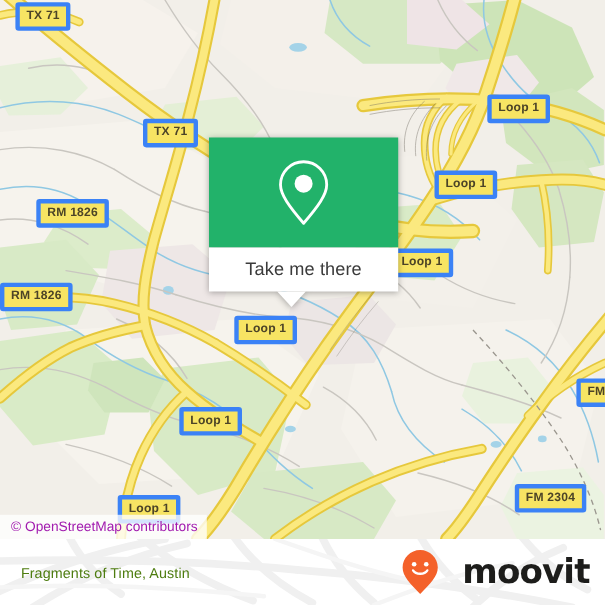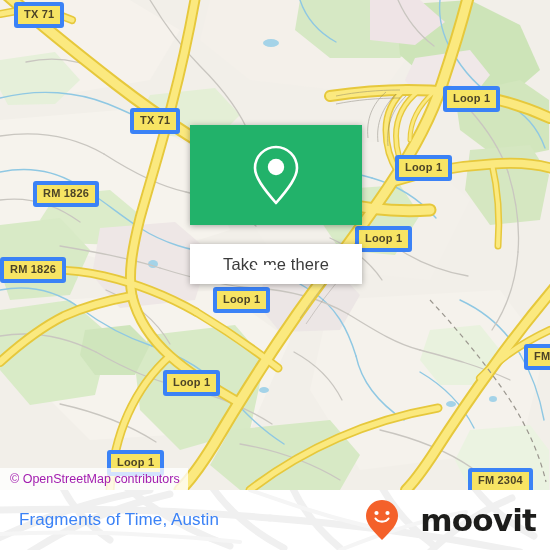--- a/index.html
+++ b/index.html
@@ -88,21 +88,20 @@
     align-items: center;
     justify-content: center;
   }
   #callout-white {
     width: 172px;
     height: 40px;
     background: #ffffff;
     display: flex;
     align-items: center;
     justify-content: center;
-    margin-top: 19px;
   }
   #callout-label {
     color: #3b3b3b;
     font-size: 16.5px;
     font-family: "Liberation Sans", sans-serif;
     letter-spacing: 0.1px;
   }
   #callout-tail {
     position: absolute;
     left: 62px;
@@ -133,22 +132,22 @@
     position: relative;
     width: 550px;
     height: 60px;
     display: flex;
     align-items: center;
     justify-content: space-between;
     padding: 0 14px 0 19px;
     box-sizing: border-box;
   }
   #place-title {
-    color: #3b82f6;
-    font-size: 17px;
+    color: #4d7c0f;
+    font-size: 13px;
     font-family: "Liberation Sans", sans-serif;
     letter-spacing: 0.1px;
     white-space: nowrap;
   }
   #brand {
     display: flex;
     align-items: center;
     gap: 21px;
   }
   #brand-wordmark {
@@ -341,21 +340,21 @@
     <div class="shield" style="left:14px;  top:2px;">TX 71</div>
     <div class="shield" style="left:130px; top:108px;">TX 71</div>
     <div class="shield" style="left:443px; top:86px;">Loop 1</div>
     <div class="shield" style="left:395px; top:155px;">Loop 1</div>
     <div class="shield" style="left:33px;  top:181px;">RM 1826</div>
     <div class="shield" style="left:0px;   top:257px;">RM 1826</div>
     <div class="shield" style="left:355px; top:226px; z-index:5;">Loop 1</div>
     <div class="shield" style="left:213px; top:287px;">Loop 1</div>
     <div class="shield" style="left:524px; top:344px;">FM 2</div>
     <div class="shield" style="left:163px; top:370px;">Loop 1</div>
-    <div class="shield" style="left:468px; top:440px;margin-top:28px;">FM 2304</div>
+    <div class="shield" style="left:468px; top:440px;">FM 2304</div>
     <div class="shield" style="left:107px; top:450px;">Loop 1</div>
 
     <div id="callout">
       <div id="callout-green">
         <svg width="54" height="64" viewBox="0 0 54 64">
           <path d="M27 4 C15.4 4 6 13.4 6 25 C6 34 14 45 27 60 C40 45 48 34 48 25 C48 13.4 38.6 4 27 4 Z" fill="none" stroke="#ffffff" stroke-width="2.6" stroke-linejoin="round"></path>
           <circle cx="27" cy="24" r="8.2" fill="#ffffff"></circle>
         </svg>
       </div>
       <div id="callout-white">

